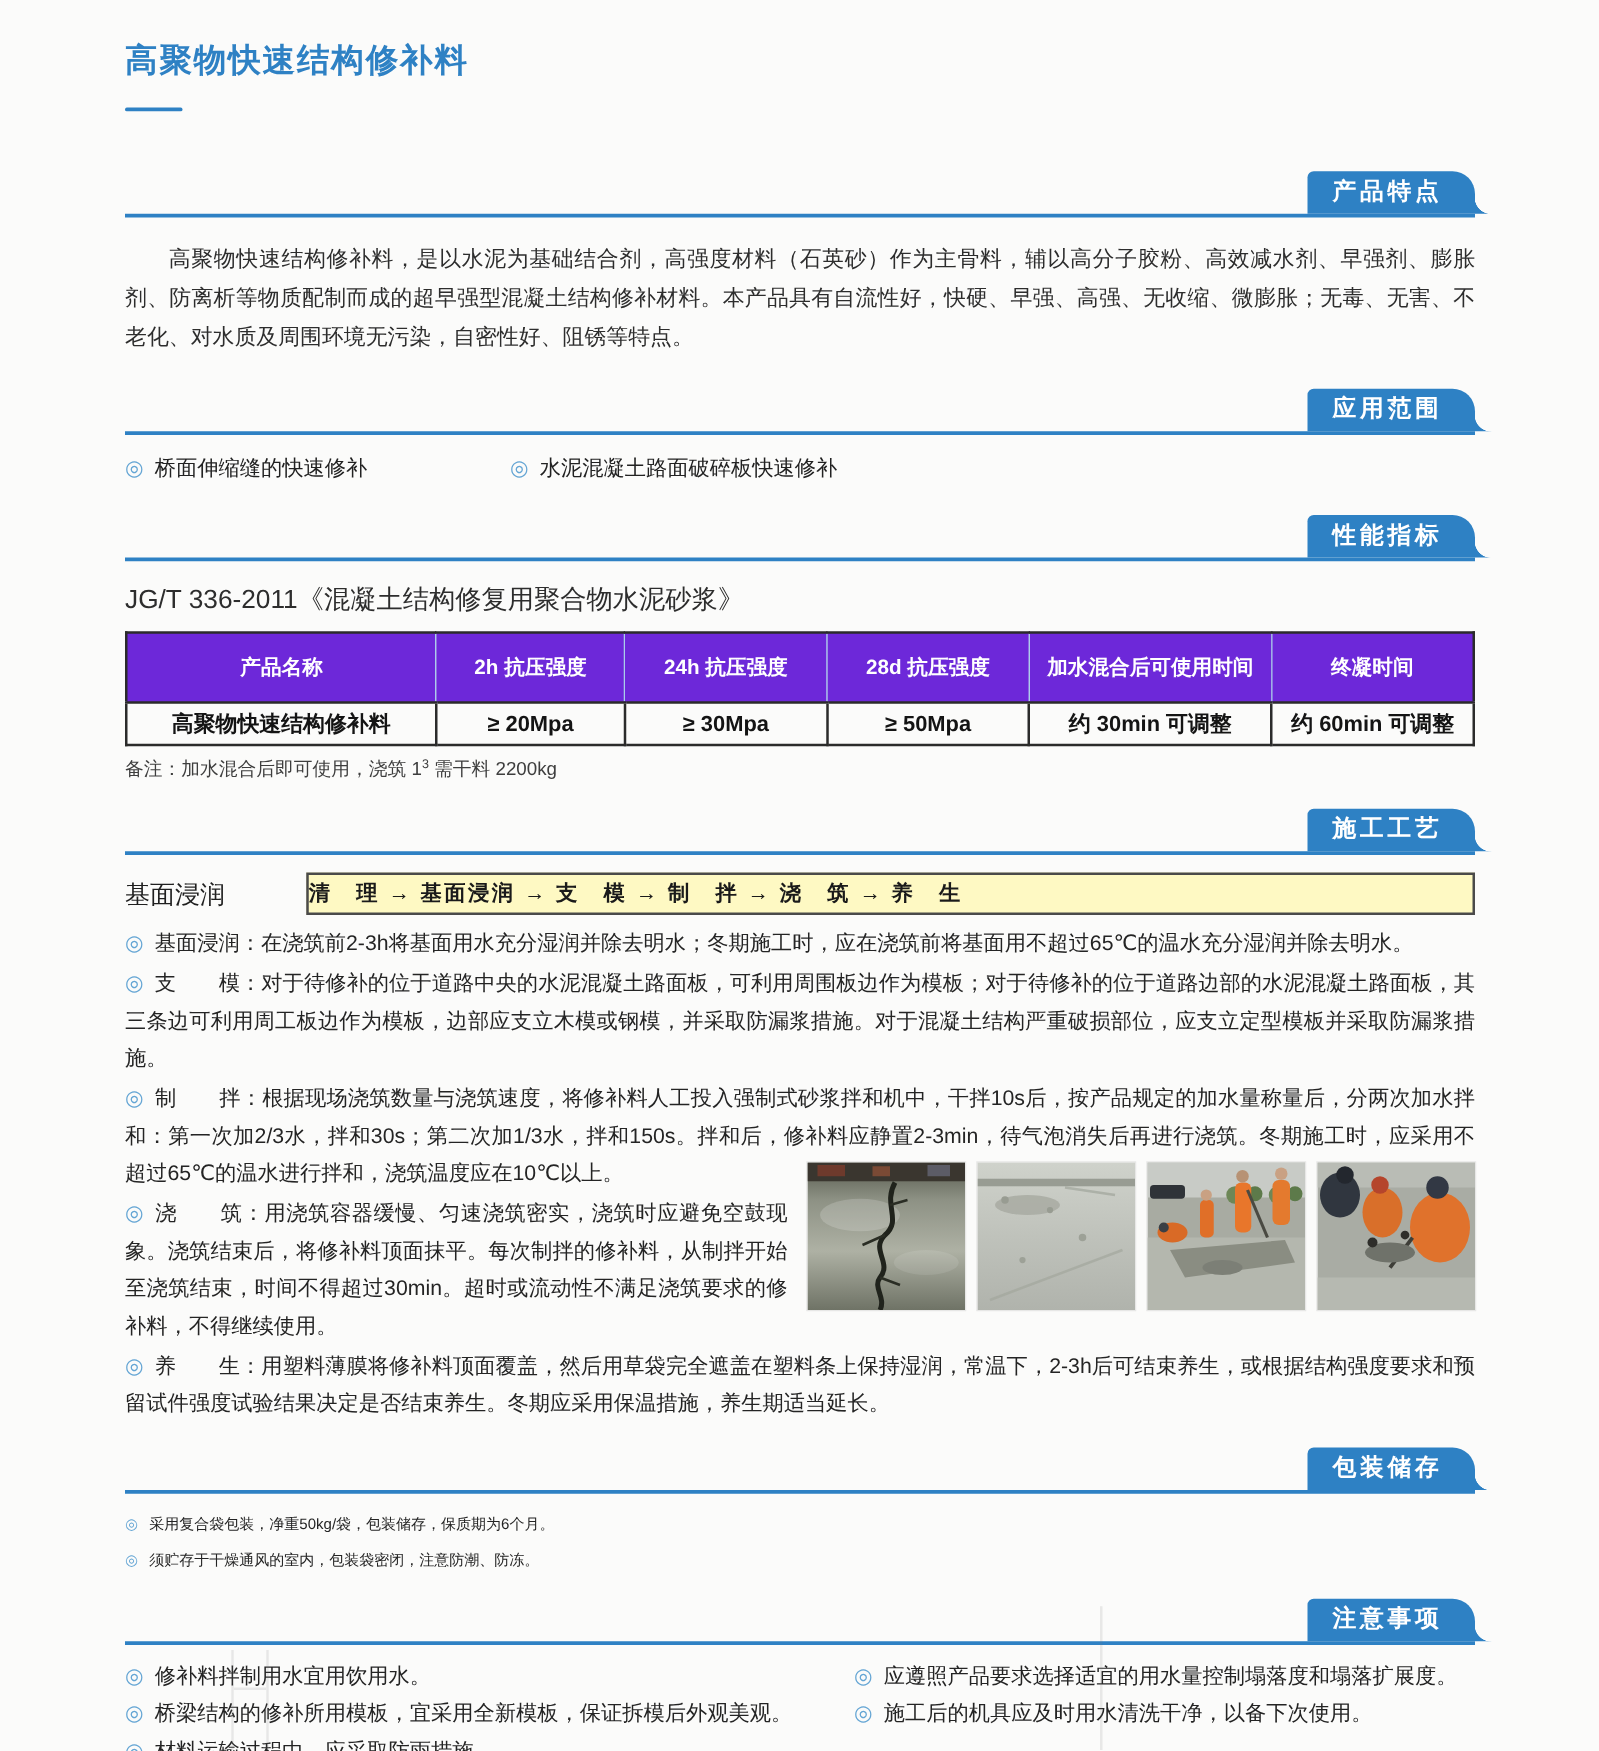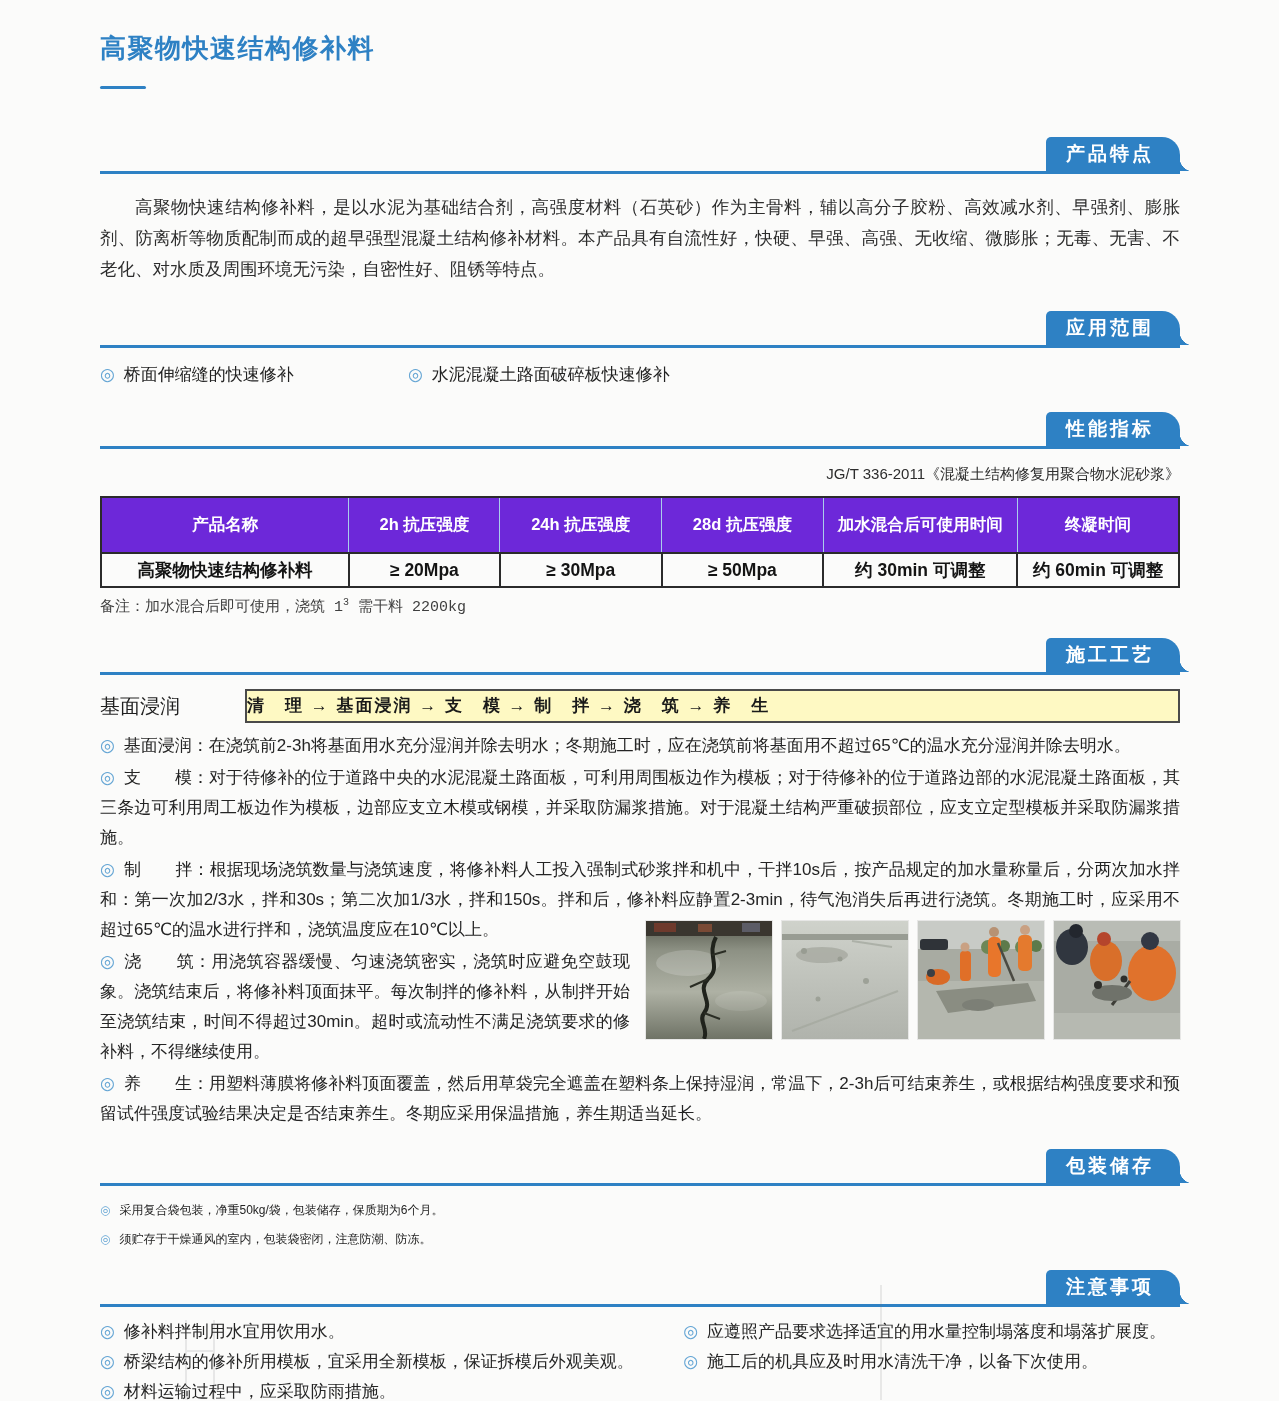--- a/index.html
+++ b/index.html
@@ -26,26 +26,26 @@
 
   .features-tab { margin-top:48px; }
   .features-body { margin-top:18px; font-size:17.5px; line-height:31px; color:#2d2d2d; text-align:justify; text-indent:2em; }
 
   .application-tab { margin-top:26px; }
   .app-list { margin-top:14px; display:flex; font-size:17px; color:#222; line-height:26px; }
   .app-item { display:flex; align-items:baseline; }
   .app-item:first-child { width:308px; }
 
   .performance-tab { margin-top:24px; }
-  .standard { margin-top:16px; text-align:right; font-size:15px; color:#2d2d2d; }
+  .standard { margin-top:16px; text-align:left; font-size:21px; color:#2d2d2d; }
   .spec-table { margin-top:12px; width:100%; border-collapse:collapse; border:2px solid #2b2b2b; table-layout:fixed; }
   .spec-table th { background:#6d28d9; color:#fff; font-weight:600; font-size:16.5px; padding:16px 2px; border-right:1px solid #aacdea; border-bottom:2px solid #2b2b2b; text-align:center; }
   .spec-table th:last-child { border-right:none; }
   .spec-table td { border:2px solid #2b2b2b; font-size:17.5px; font-weight:600; padding:4px 2px; text-align:center; color:#141414; }
-  .note { margin-top:9px; font-size:15px; color:#3e3e3e;font-family:Liberation Mono, monospace; }
+  .note { margin-top:9px; font-size:15px; color:#3e3e3e; }
   .note sup { font-size:10px; }
 
   .construction-tab { margin-top:22px; }
   .flow-row { margin-top:14px; display:flex; align-items:center; }
   .flow-label { font-size:20px; color:#1f1f1f; width:145px; flex:none; }
   .flow-box { flex:1; border:2px solid #4a4a4a; font-size:17px; font-weight:600; letter-spacing:2px; line-height:30px; color:#1a1a1a; background:#fef9c3; }
   .steps { margin-top:8px; }
   .step { font-size:17px; line-height:30px; color:#242424; text-align:justify; margin:2px 0; }
   .bullet { color:#64a5d4; margin-right:9px; }
   .photo-strip { float:right; width:534px; margin:-26px 0 6px 16px; display:flex; gap:10px; }

